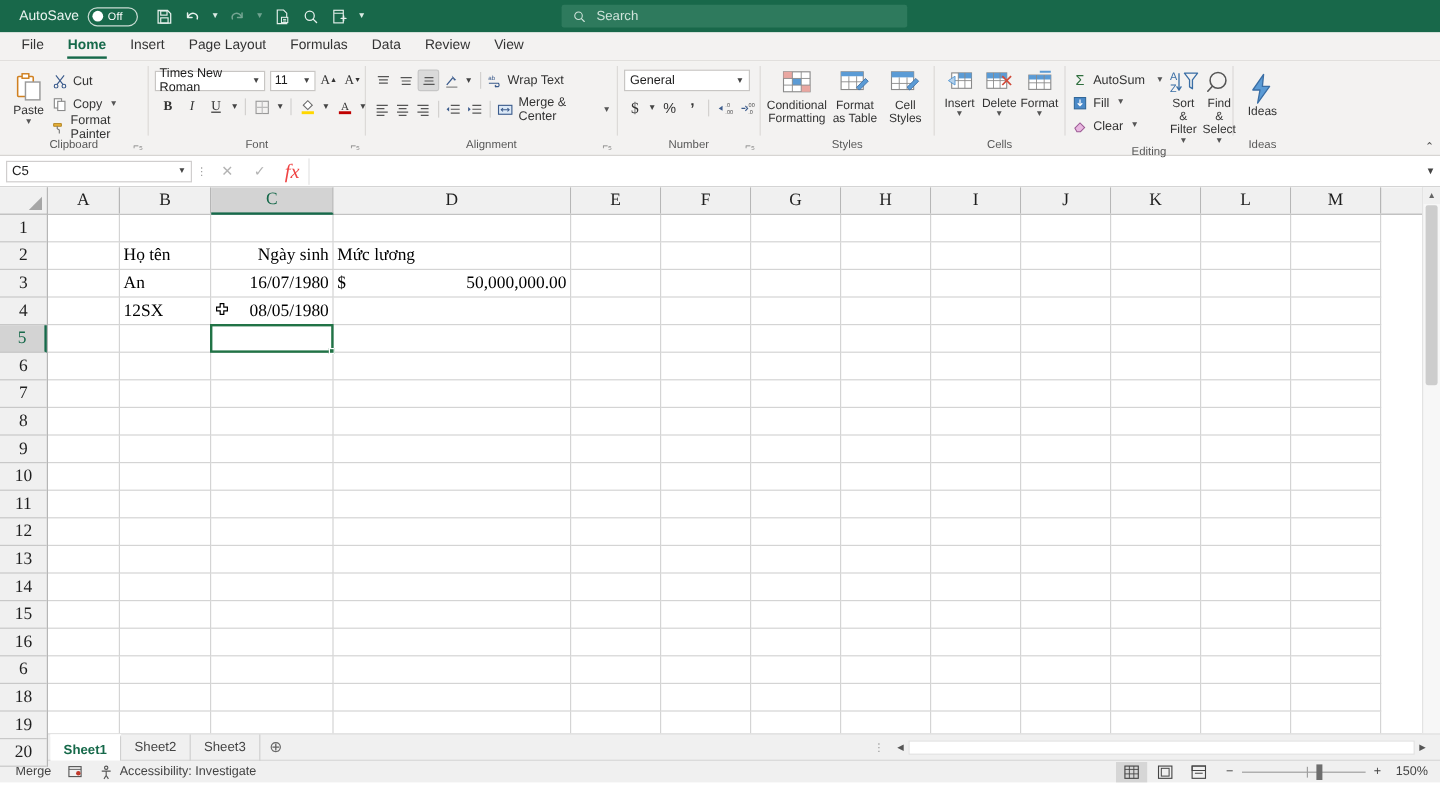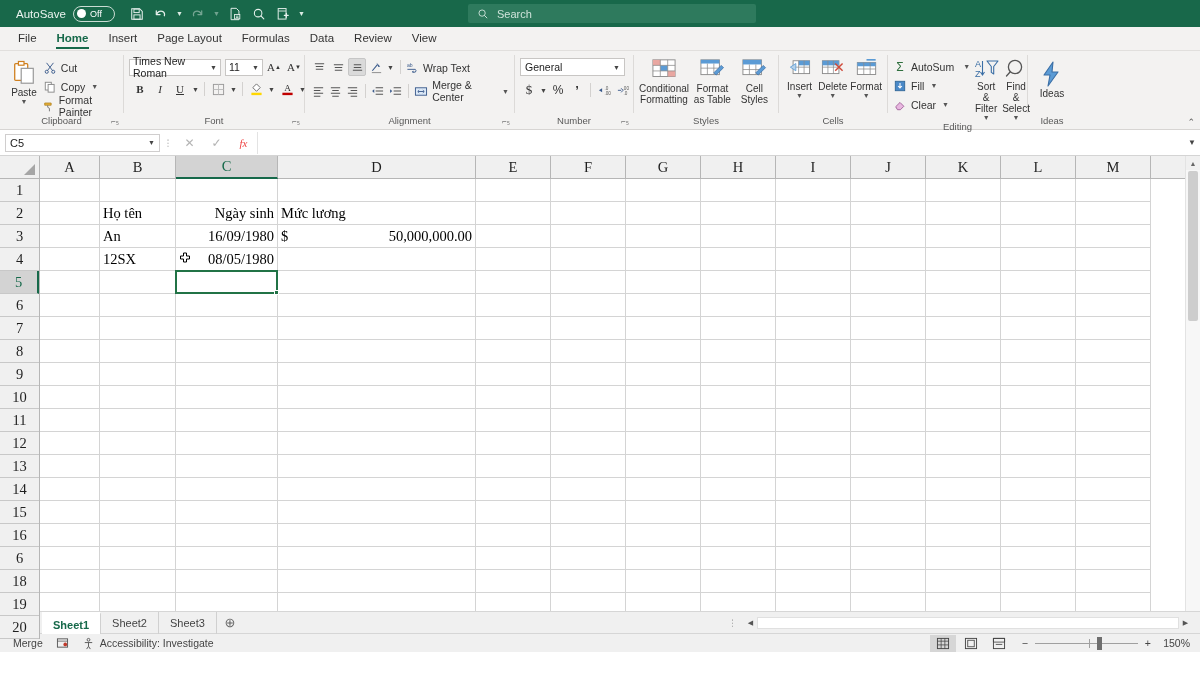--- a/index.html
+++ b/index.html
@@ -103,42 +103,42 @@
     display:flex;align-items:center;padding-left:3px;color:#1c1c1c;margin-left:2px;
   }
   .fontsize .cv{margin-left:auto;margin-right:3px;font-size:7px;color:#444;}
   .ic-btn{width:18px;height:18px;display:flex;align-items:center;justify-content:center;font-size:11px;color:#333;border-radius:2px;}
   .ic-btn.sel{background:#dadada;border:1px solid #c6c6c6;}
   .minicaret{font-size:7px;color:#444;width:9px;text-align:center;}
 
   
   .algrid{display:flex;flex-direction:column;gap:3px;}
   .algrow{display:flex;align-items:center;gap:1px;}
-  .wraptext{display:flex;align-items:flex-end;gap:4px;font-size:10.5px;color:#333;}
+  .wraptext{display:flex;align-items:center;gap:4px;font-size:10.5px;color:#333;}
   .mergec{display:flex;align-items:center;gap:4px;font-size:10.5px;color:#333;}
 
   
   .numfmt{
     width:105px;height:18px;border:1px solid #c8c6c4;background:#fff;font-size:10.5px;
     display:flex;align-items:center;padding-left:4px;color:#1c1c1c;
   }
   .numfmt .cv{margin-left:auto;margin-right:4px;font-size:7px;color:#444;}
 
   .collapse-ribbon{position:absolute;right:5px;bottom:2px;font-size:9px;color:#555;}
 
   
   .formulabar{height:26px;background:#ffffff;display:flex;align-items:center;border-bottom:1px solid #d4d4d4;}
   .namebox{
     width:155px;height:18px;margin-left:5px;border:1px solid #d0cece;background:#fff;
     display:flex;align-items:center;padding:0 4px;font-size:11px;color:#1c1c1c;
   }
   .namebox .cv{margin-left:auto;font-size:7px;color:#444;}
   .fb-dots{width:16px;text-align:center;color:#9a9a9a;font-size:9px;}
   .fb-ic{width:27px;height:22px;display:flex;align-items:center;justify-content:center;color:#b3b3b3;font-size:12px;}
-  .fb-ic.fx{color:#ef4444;font-style:italic;font-family:"Liberation Serif",serif;font-size:11px;}
+  .fb-ic.fx{color:#ef4444;font-style:italic;font-family:"Liberation Serif",serif;font-size:17px;}
   .fb-input{flex:1;height:22px;border-left:1px solid #e3e3e3;}
   .fb-caret{width:16px;display:flex;align-items:center;justify-content:center;font-size:8px;color:#444;}
 
   
   .gridwrap{position:relative;height:455px;display:flex;background:#fff;}
   .corner{
     width:40px;height:23px;background:#f0f0f0;border-right:1px solid #b6b6b6;border-bottom:1px solid #b6b6b6;
     position:relative;
   }
   .corner:after{
@@ -736,21 +736,21 @@
           <div class="cell" style="width: 75px;"></div>
           <div class="cell" style="width: 75px;"></div>
           <div class="cell" style="width: 75px;"></div>
           <div class="cell" style="width: 75px;"></div>
           <div class="cell" style="width: 75px;"></div>
           <div class="cell" style="width: 75px;"></div>
         </div>
         <div class="cellrow">
           <div class="cell" style="width: 60px;"></div>
           <div class="cell" style="width: 76px;">An</div>
-          <div class="cell r" style="width: 102px;">16/09/1980</div>
+          <div class="cell r" style="width: 102px;">16/07/1980</div>
           <div class="cell acct" style="width: 198px;">
             <span>$</span>
             <span>50,000,000.00</span>
           </div>
           <div class="cell" style="width: 75px;"></div>
           <div class="cell" style="width: 75px;"></div>
           <div class="cell" style="width: 75px;"></div>
           <div class="cell" style="width: 75px;"></div>
           <div class="cell" style="width: 75px;"></div>
           <div class="cell" style="width: 75px;"></div>

